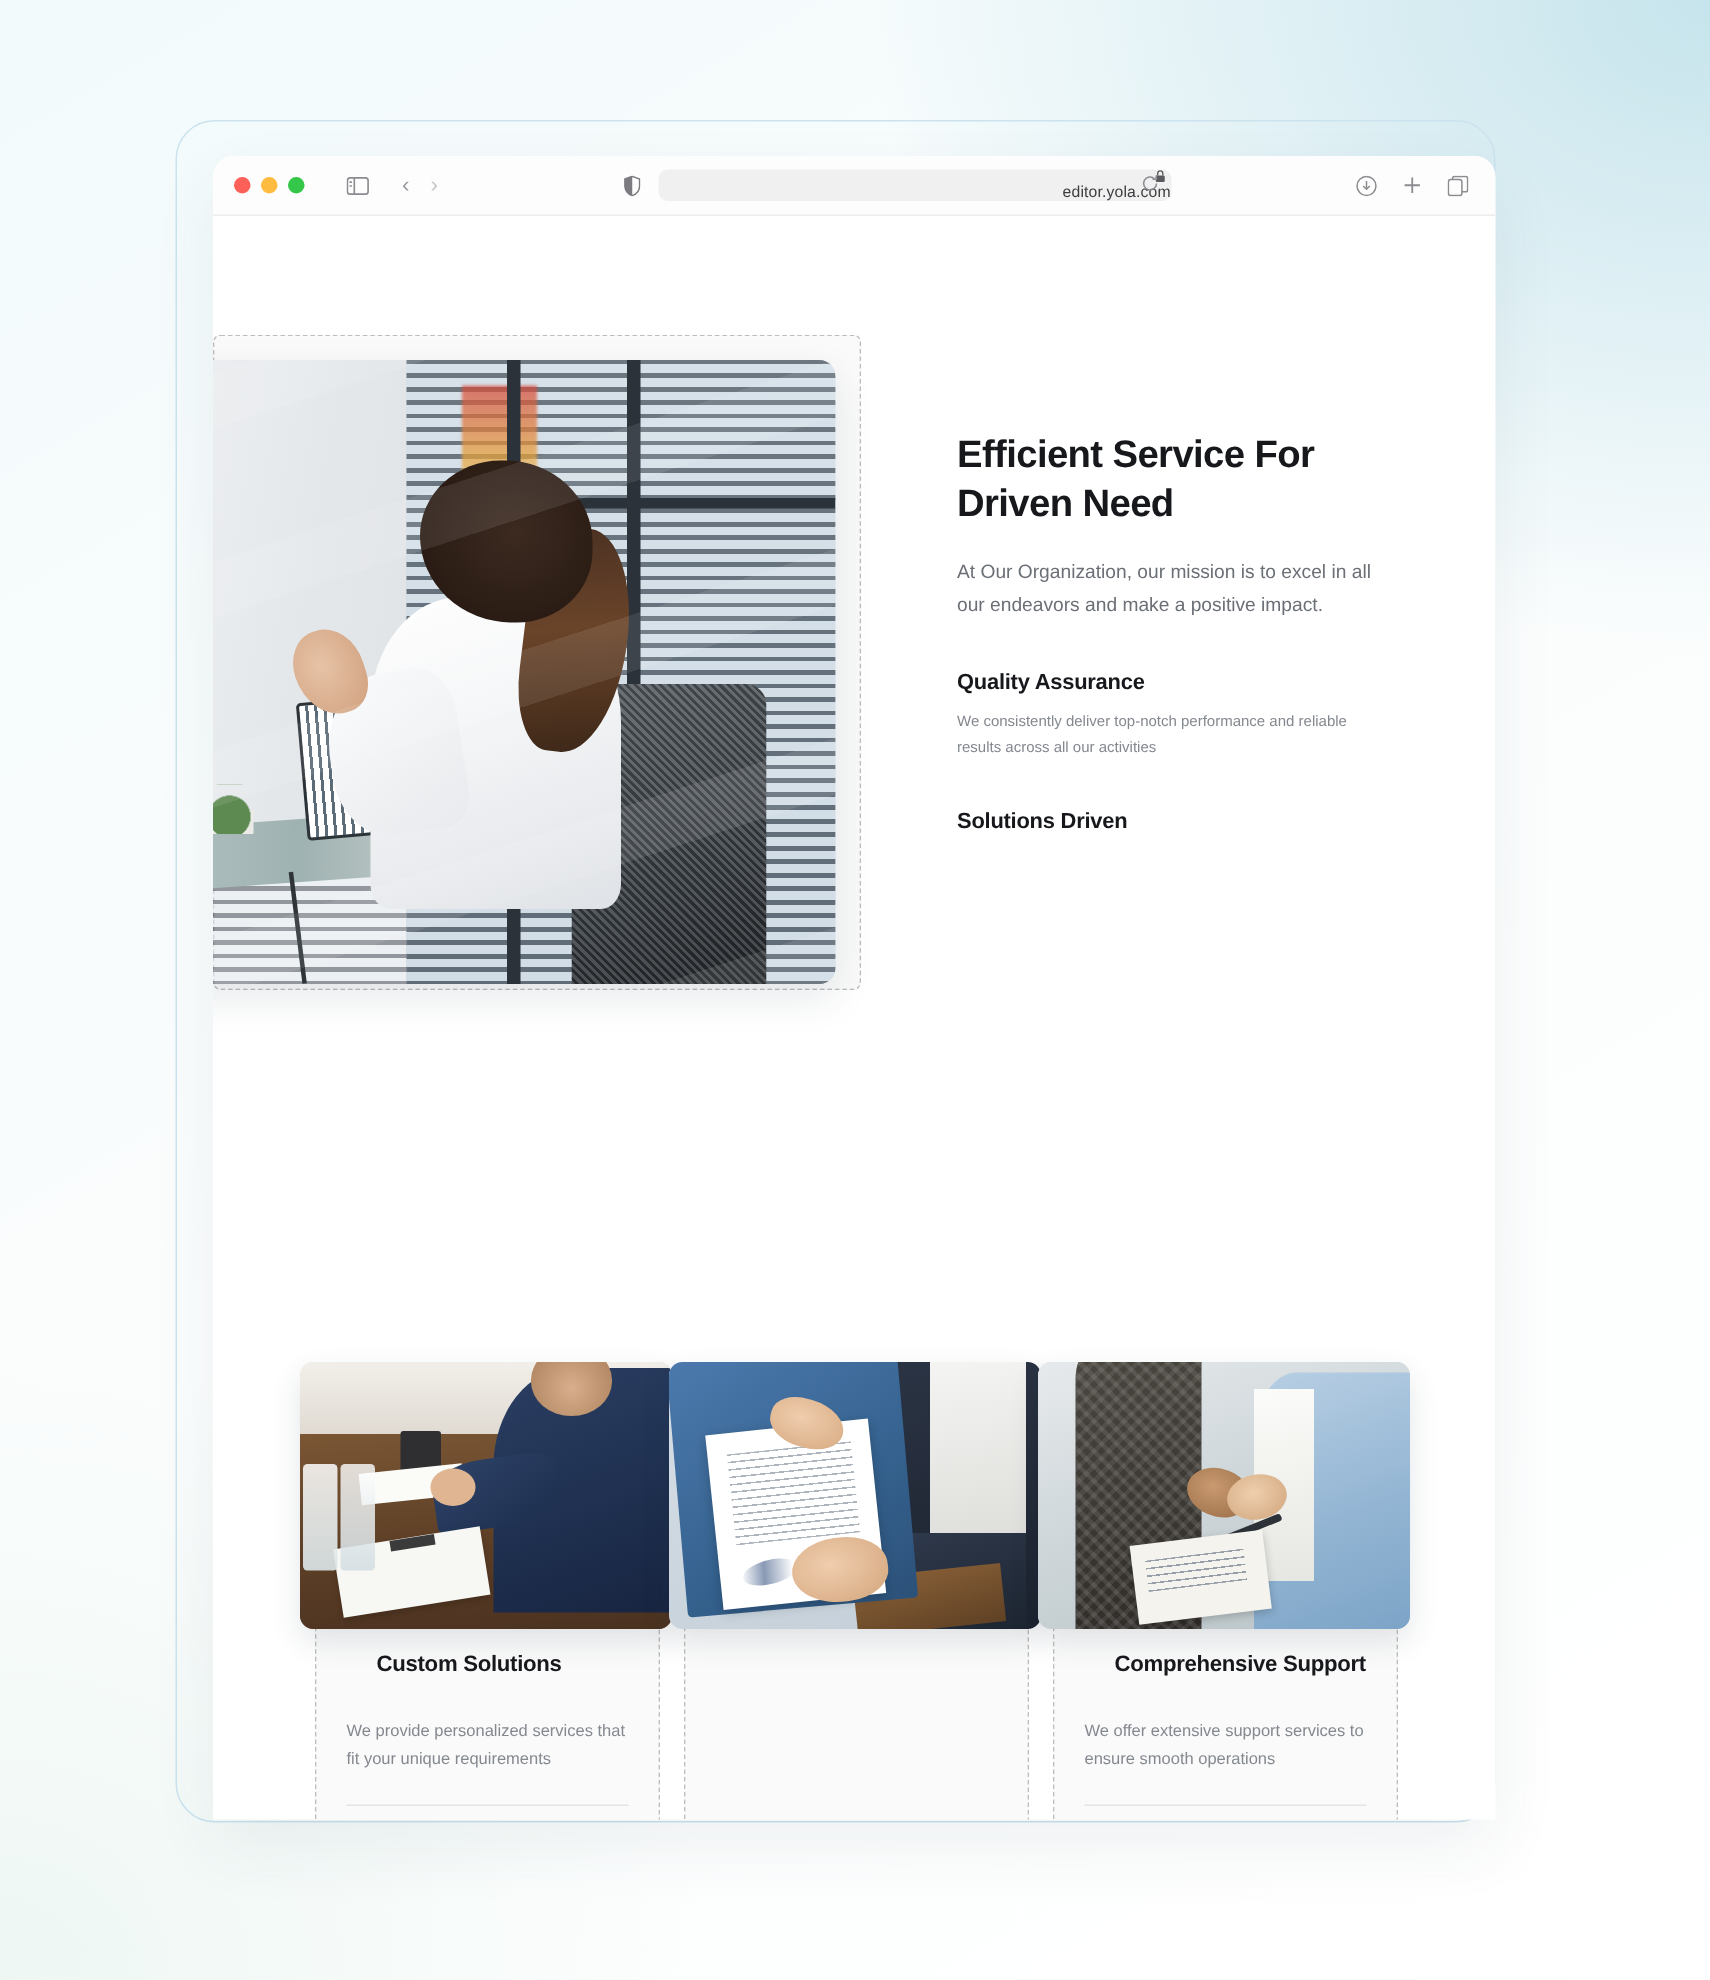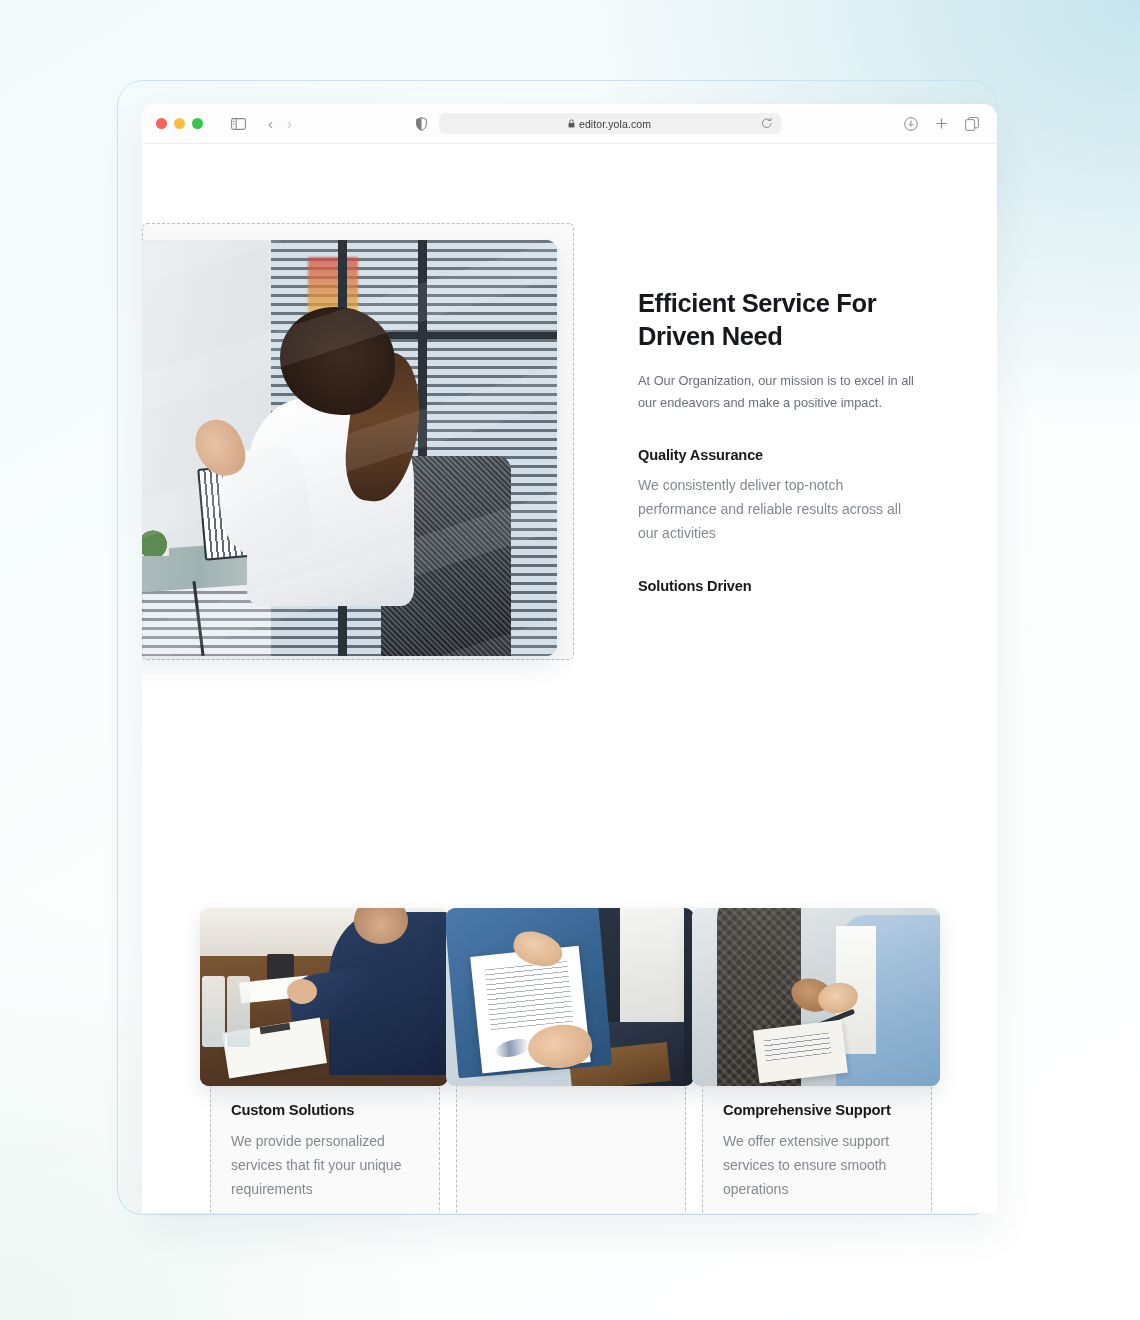--- a/index.html
+++ b/index.html
@@ -71,22 +71,23 @@
   .shield-wrap { margin-left: auto; }
 
   .url-bar {
     position: relative;
     width: 342px;
     height: 21px;
     background: #f0f0f0;
     border-radius: 6px;
     margin-left: 12px;
     display: flex;
-    align-items: center;
+    align-items: flex-end;
     justify-content: center;
+    flex-direction: column;
   }
   .url-text {
     font-size: 10.5px;
     color: #3c3c40;
     letter-spacing: .1px;
   }
   .lock-icon { margin-right: 4px; display: inline-flex; }
   .reload-icon { position: absolute; right: 8px; top: 3px; color: #8b8b90; }
 
   .tb-right {
@@ -237,21 +238,21 @@
   }
   .feature { margin-top: 33px; }
   .feature-title {
     font-size: 14.6px;
     font-weight: 700;
     color: #16181b;
     letter-spacing: -.15px;
   }
   .feature-text {
     margin-top: 10px;
-    font-size: 14px;
+    font-size: 10px;
     line-height: 1.72;
     color: #84888f;
     width: 285px;
   }
 
   
   .cards {
     position: absolute;
     left: 68px;
     top: 775px;
@@ -337,24 +338,25 @@
     background: repeating-linear-gradient(180deg, #97a0a8 0 1px, rgba(0,0,0,0) 1px 5px); }
   .ph-c3 .pen { position: absolute; left: 46%; top: 62%; width: 20%; height: 3%; background: #2c3238; transform: rotate(-22deg); border-radius: 2px; }
 
   
   .card-body { padding: 0 20px; }
   .card-title {
     font-size: 14.8px;
     font-weight: 700;
     color: #17191c;
     letter-spacing: -.2px;
+    margin-left: 20px;
   }
   .card-desc {
-    margin-top: 11px;
-    font-size: 14px;
+    margin-top: 27px;
+    font-size: 11px;
     line-height: 1.72;
     color: #84888f;
   }
   .card-rule {
     margin: 20px 0 0 0;
     height: 1px;
     background: #e4e4e4;
   }
   .bullet-list { list-style: none; margin-top: 18px; }
   .bullet-item {

